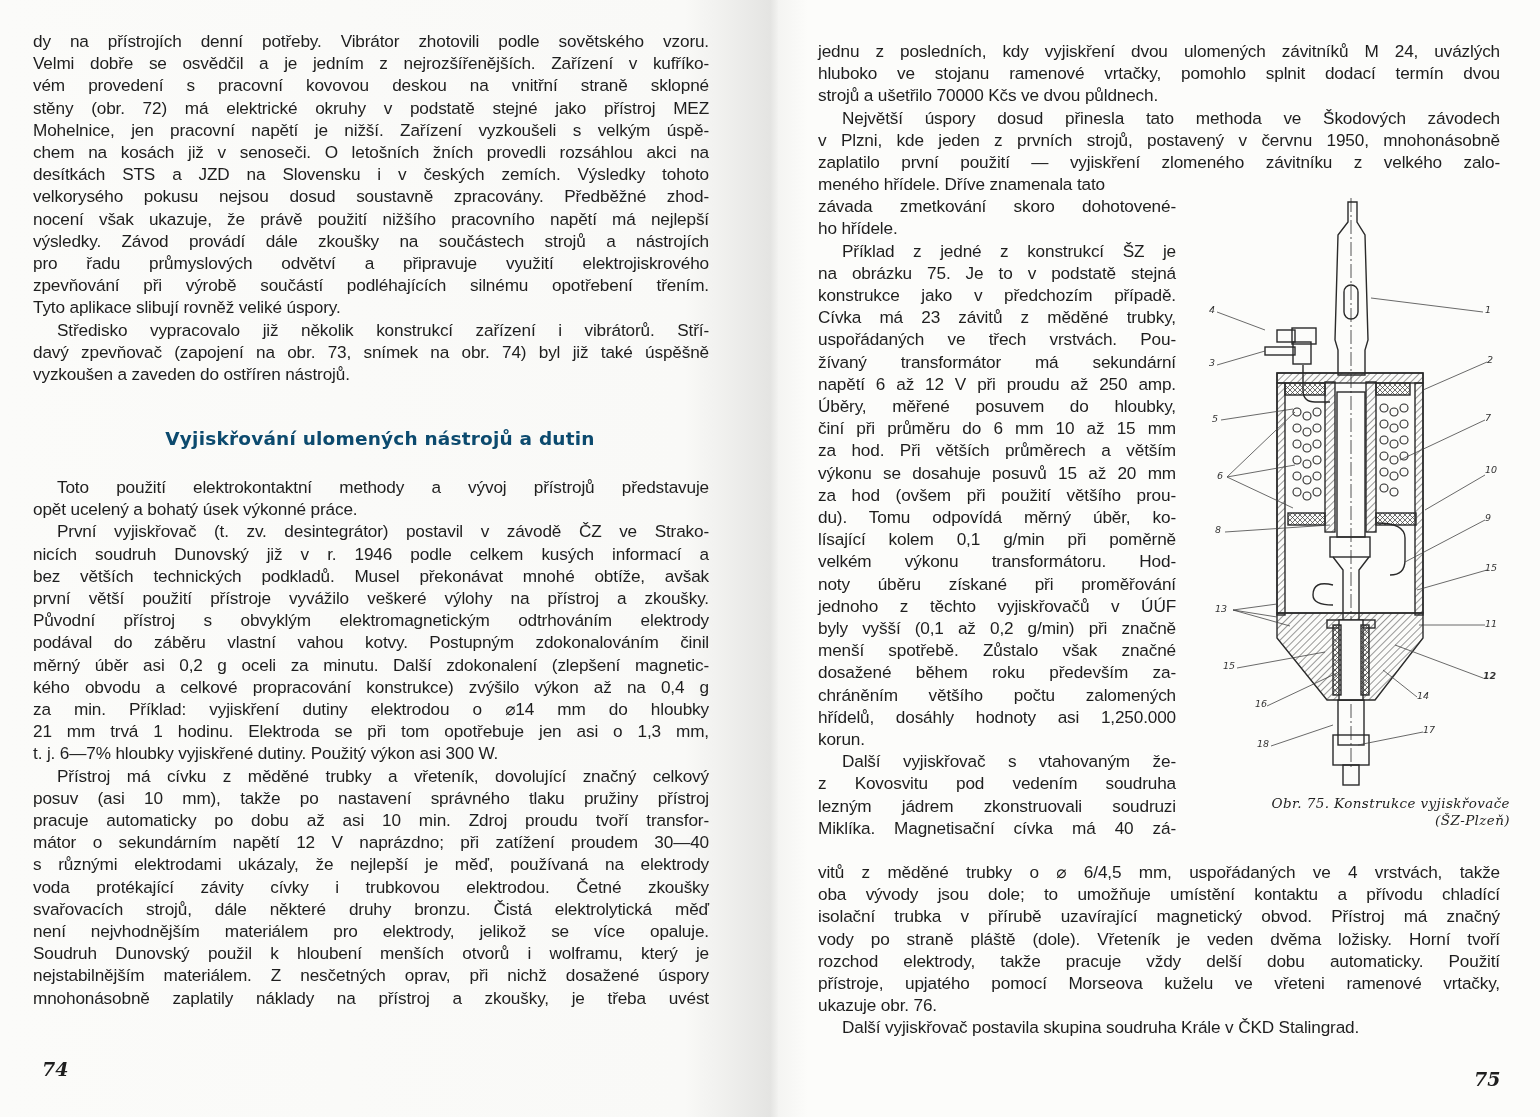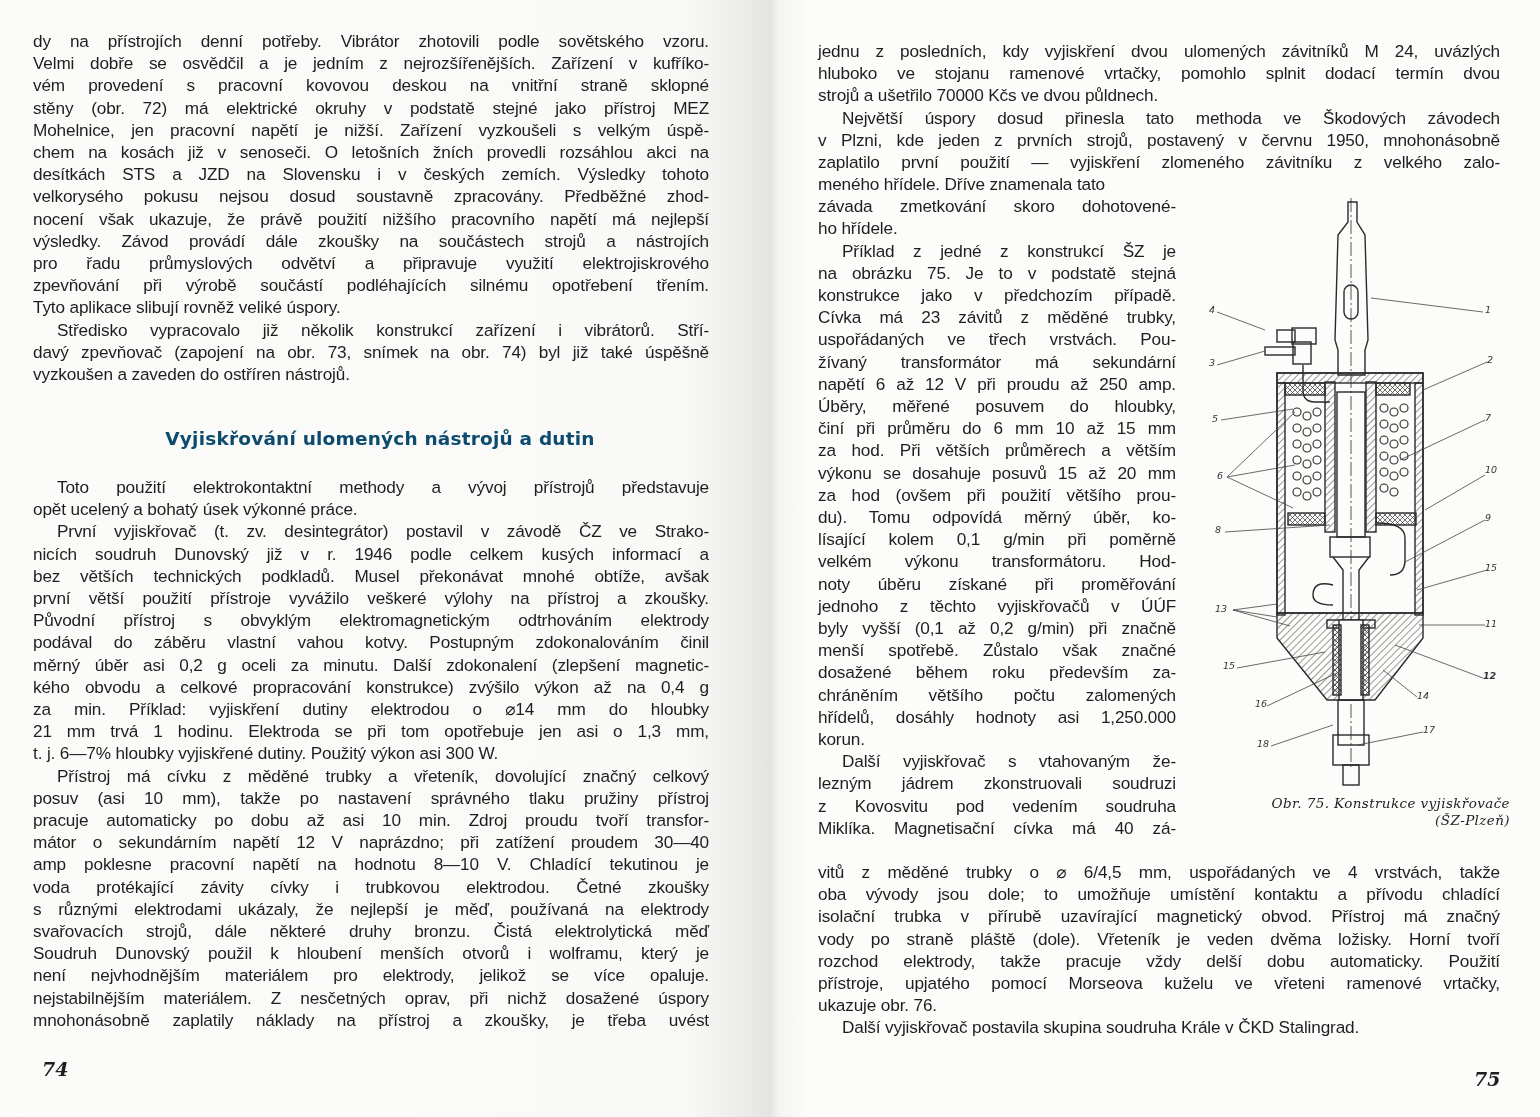--- a/index.html
+++ b/index.html
@@ -55,26 +55,25 @@
   <p>podával do záběru vlastní vahou kotvy. Postupným zdokonalováním činil</p>
   <p>měrný úběr asi 0,2 g oceli za minutu. Další zdokonalení (zlepšení magnetic-</p>
   <p>kého obvodu a celkové propracování konstrukce) zvýšilo výkon až na 0,4 g</p>
   <p>za min. Příklad: vyjiskření dutiny elektrodou o ⌀14 mm do hloubky</p>
   <p>21 mm trvá 1 hodinu. Elektroda se při tom opotřebuje jen asi o 1,3 mm,</p>
   <p class="last">t. j. 6—7% hloubky vyjiskřené dutiny. Použitý výkon asi 300 W.</p>
   <p class="ind">Přístroj má cívku z měděné trubky a vřeteník, dovolující značný celkový</p>
   <p>posuv (asi 10 mm), takže po nastavení správného tlaku pružiny přístroj</p>
   <p>pracuje automaticky po dobu až asi 10 min. Zdroj proudu tvoří transfor-</p>
   <p>mátor o sekundárním napětí 12 V naprázdno; při zatížení proudem 30—40</p>
-  <p>amp poklesne pracovní napětí na hodnotu 8—10 V. Chladící tekutinou je</p>
+  <p>s různými elektrodami ukázaly, že nejlepší je měď, používaná na elektrody</p>
   <p>voda protékající závity cívky i trubkovou elektrodou. Četné zkoušky</p>
-  <p>s různými elektrodami ukázaly, že nejlepší je měď, používaná na elektrody</p>
   <p>svařovacích strojů, dále některé druhy bronzu. Čistá elektrolytická měď</p>
+  <p>není nejvhodnějším materiálem pro elektrody, jelikož se více opaluje.</p>
   <p>Soudruh Dunovský použil k hloubení menších otvorů i wolframu, který je</p>
-  <p>není nejvhodnějším materiálem pro elektrody, jelikož se více opaluje.</p>
   <p>nejstabilnějším materiálem. Z nesčetných oprav, při nichž dosažené úspory</p>
   <p>mnohonásobně zaplatily náklady na přístroj a zkoušky, je třeba uvést</p>
 </div>
 
 <div class="pageno" style="left:42px; top:1058px;">74</div>
 
 <div class="txt" style="left:818px; top:40px; width:682px;">
   <p>jednu z posledních, kdy vyjiskření dvou ulomených závitníků M 24, uvázlých</p>
   <p>hluboko ve stojanu ramenové vrtačky, pomohlo splnit dodací termín dvou</p>
   <p class="last">strojů a ušetřilo 70000 Kčs ve dvou půldnech.</p>
@@ -104,22 +103,22 @@
   <p>velkém výkonu transformátoru. Hod-</p>
   <p>noty úběru získané při proměřování</p>
   <p>jednoho z těchto vyjiskřovačů v ÚÚF</p>
   <p>byly vyšší (0,1 až 0,2 g/min) při značně</p>
   <p>menší spotřebě. Zůstalo však značné</p>
   <p>dosažené během roku především za-</p>
   <p>chráněním většího počtu zalomených</p>
   <p>hřídelů, dosáhly hodnoty asi 1,250.000</p>
   <p class="last">korun.</p>
   <p class="ind">Další vyjiskřovač s vtahovaným že-</p>
+  <p>z Kovosvitu pod vedením soudruha</p>
   <p>lezným jádrem zkonstruovali soudruzi</p>
-  <p>z Kovosvitu pod vedením soudruha</p>
   <p>Miklíka. Magnetisační cívka má 40 zá-</p>
 </div>
 
 <div class="txt" style="left:818px; top:861px; width:682px;">
   <p>vitů z měděné trubky o ⌀ 6/4,5 mm, uspořádaných ve 4 vrstvách, takže</p>
   <p>oba vývody jsou dole; to umožňuje umístění kontaktu a přívodu chladící</p>
   <p>isolační trubka v přírubě uzavírající magnetický obvod. Přístroj má značný</p>
   <p>vody po straně pláště (dole). Vřeteník je veden dvěma ložisky. Horní tvoří</p>
   <p>rozchod elektrody, takže pracuje vždy delší dobu automaticky. Použití</p>
   <p>přístroje, upjatého pomocí Morseova kuželu ve vřeteni ramenové vrtačky,</p>

